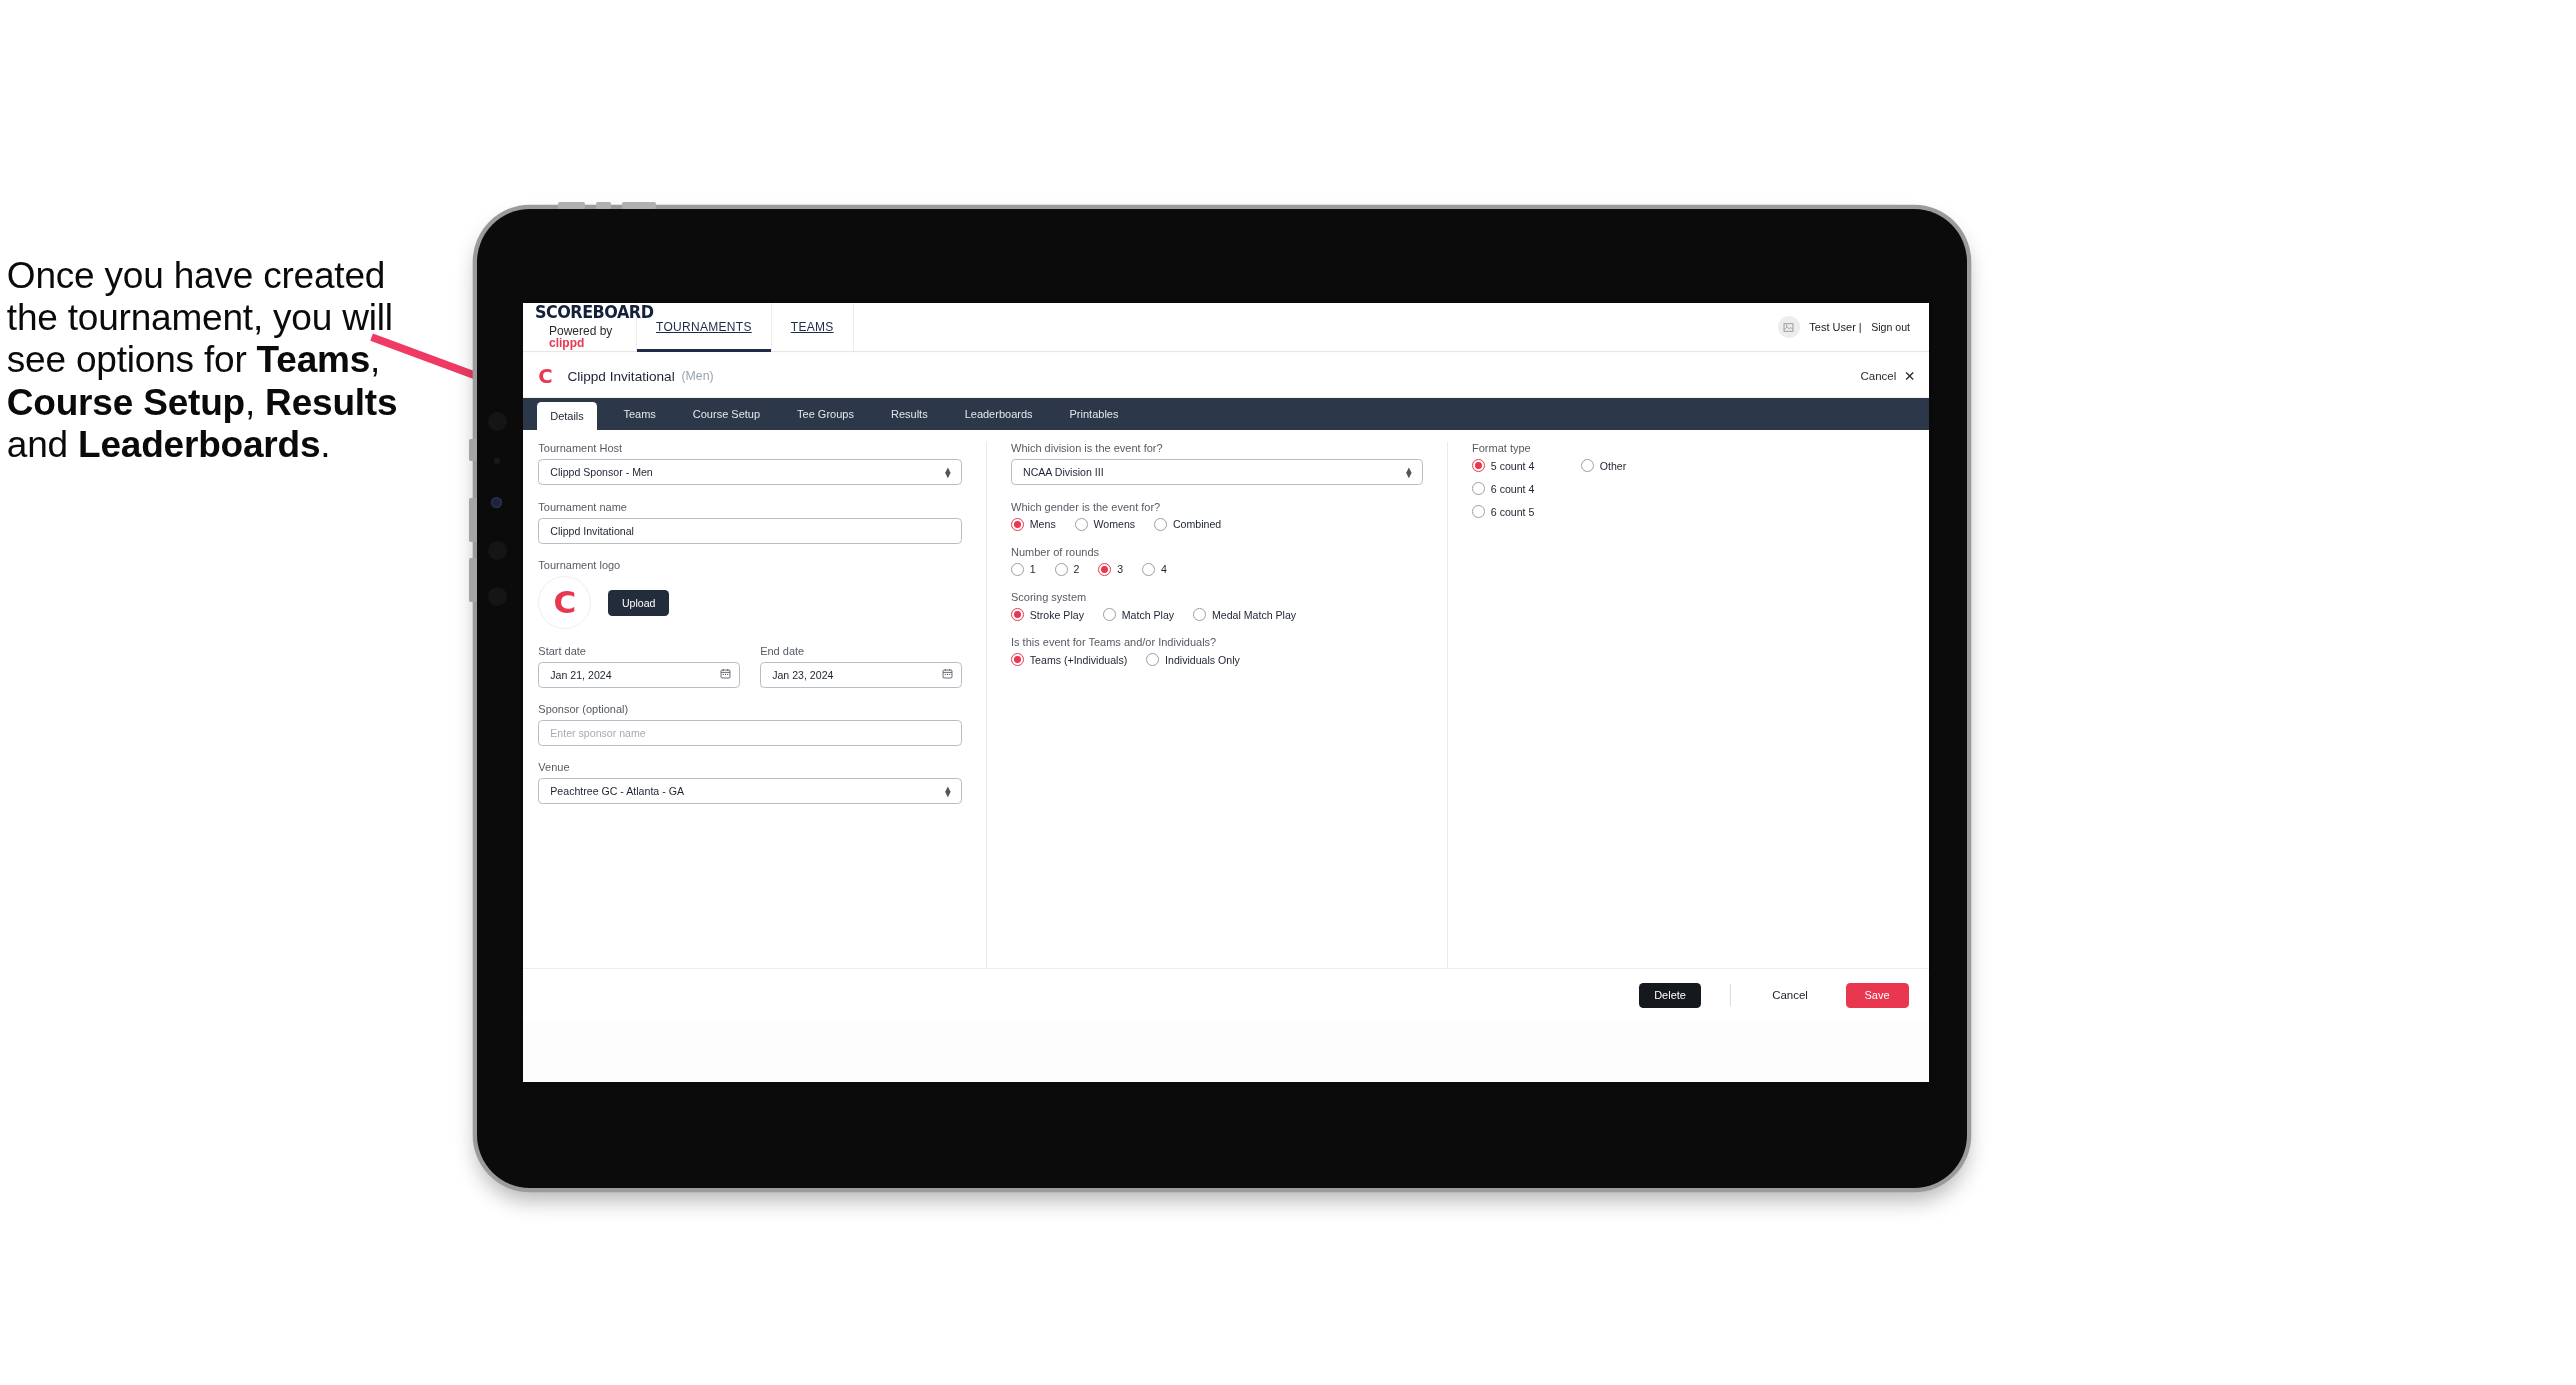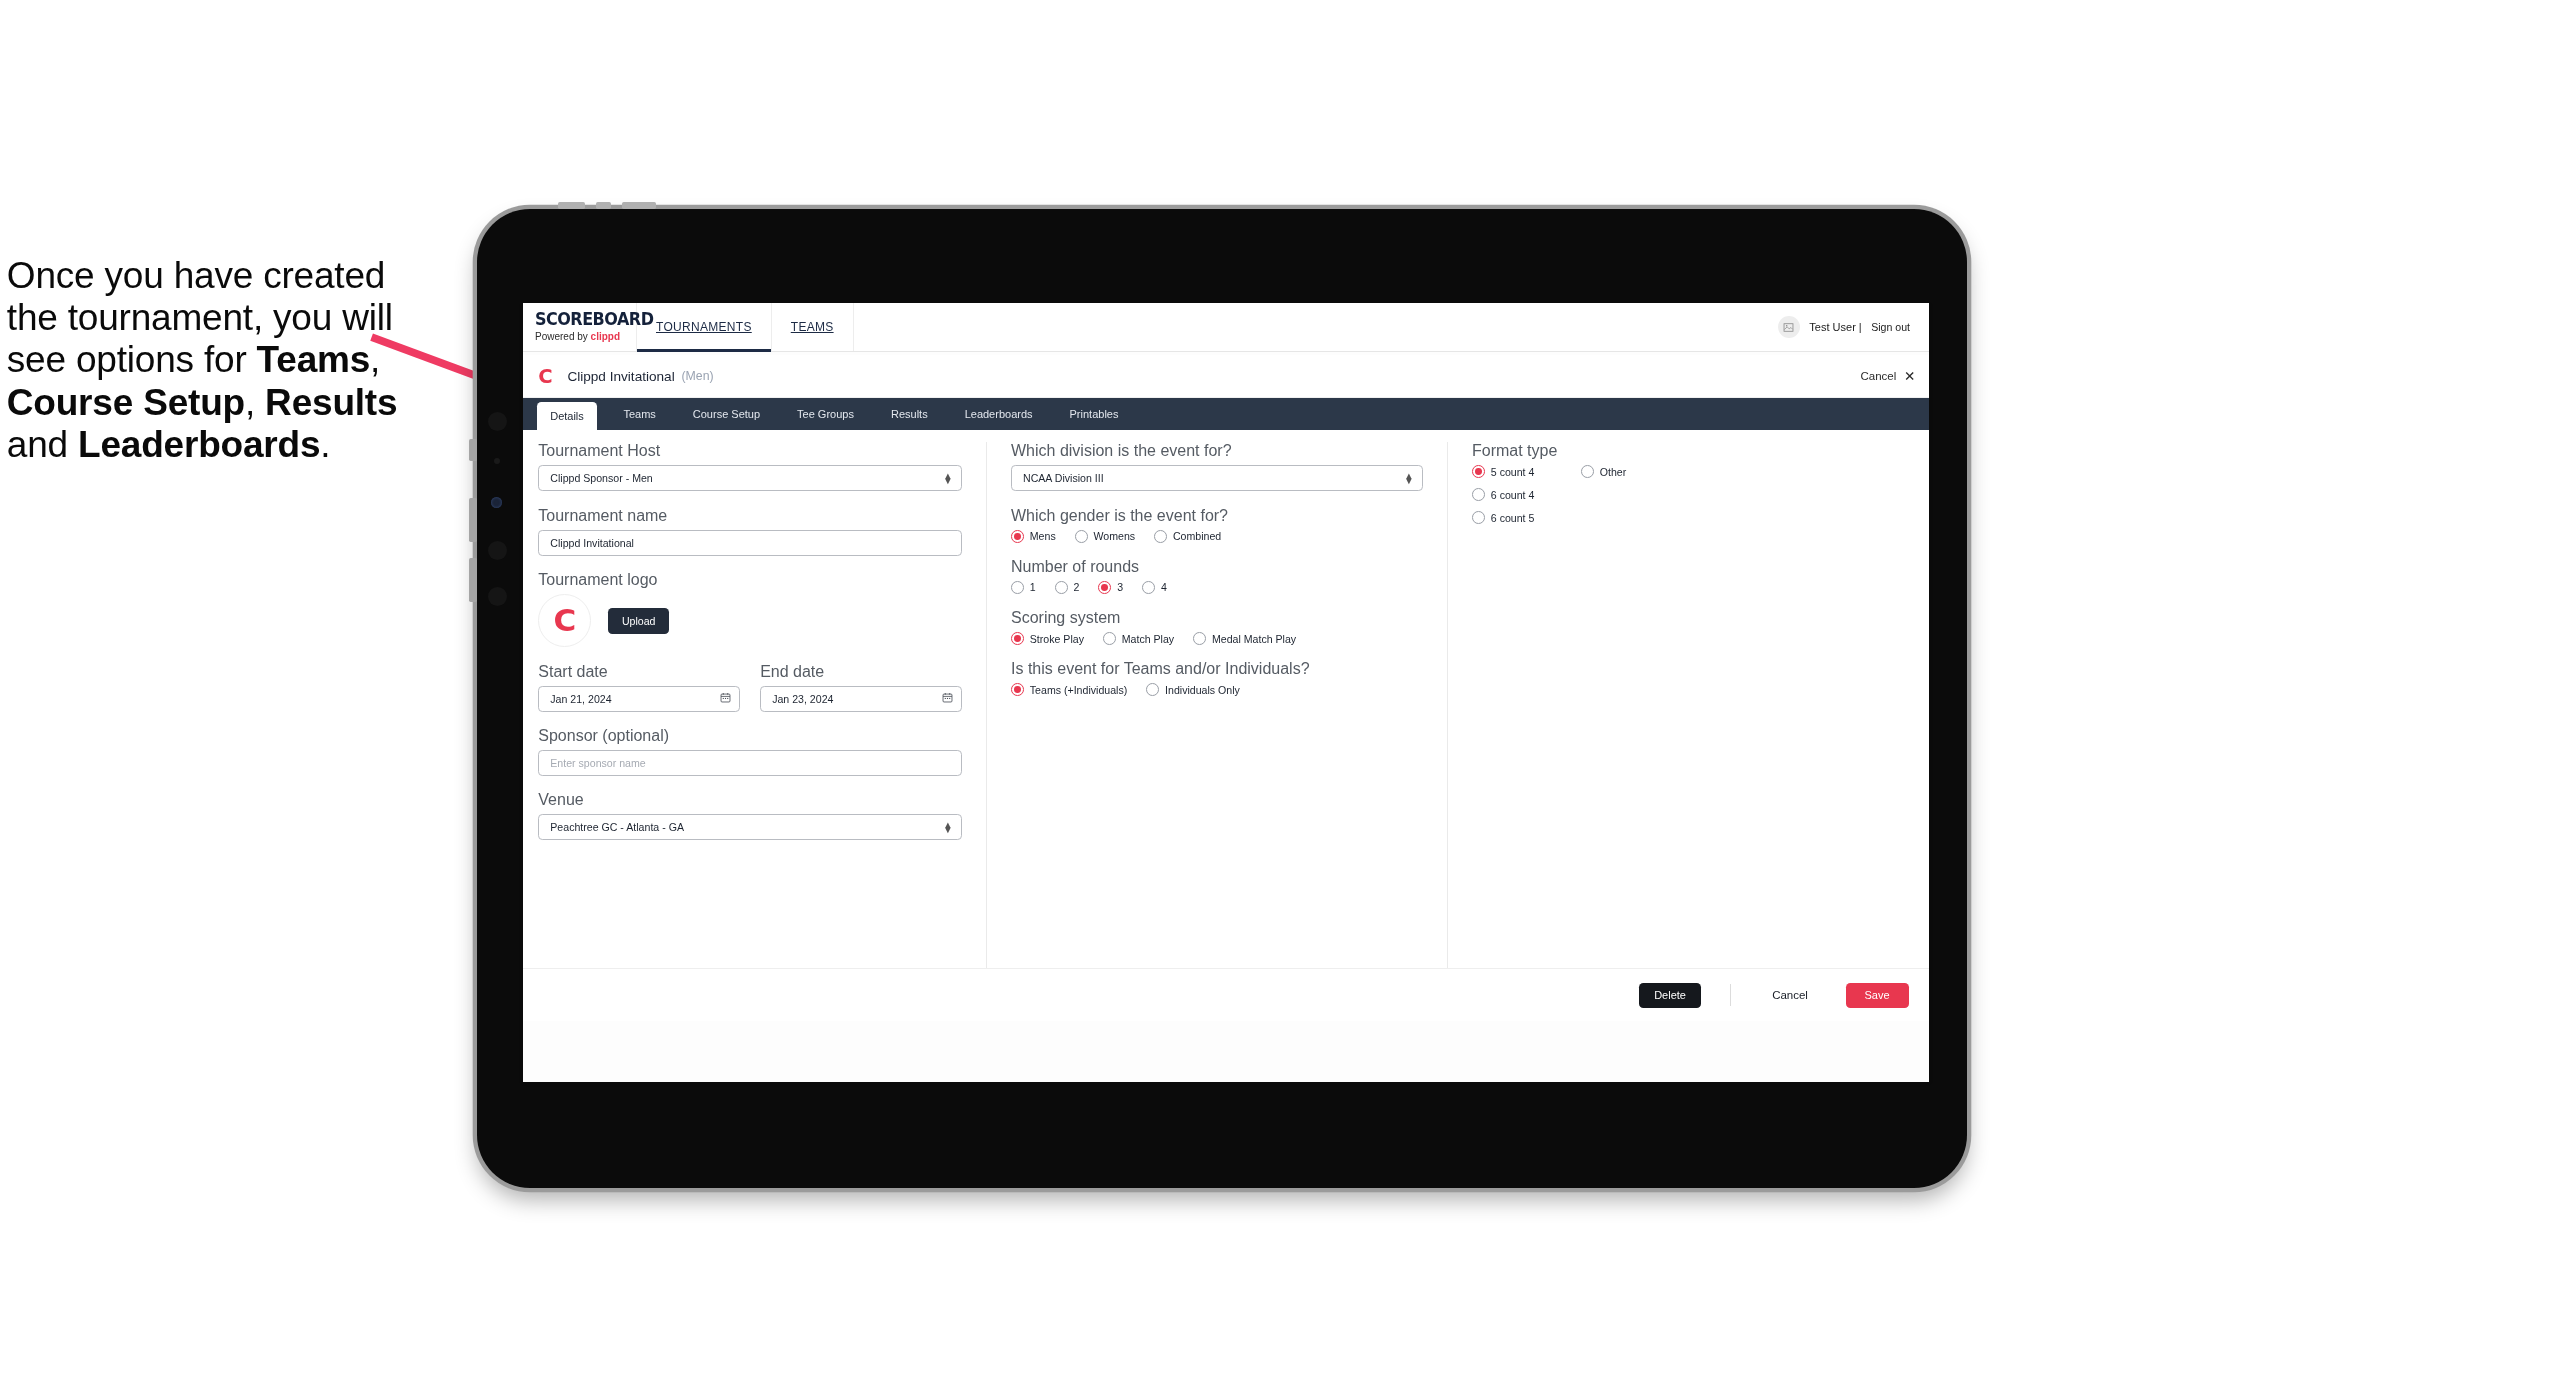--- a/index.html
+++ b/index.html
@@ -77,21 +77,21 @@
     width: 114px; display: flex; flex-direction: column;
     justify-content: center; padding-left: 12px;
     border-right: 0.9px solid #ededed;
   }
   .logo-main {
     font-family: "DejaVu Sans", sans-serif;
     font-weight: 700; font-size: 16px; letter-spacing: -0.5px;
     color: #14213a; line-height: 1;
     transform: scaleY(1.08);
   }
-  .logo-sub { font-size: 10px; color: #2b2b2b; margin-top: 3.4px; line-height: 1; }
+  .logo-sub { font-size: 12px; color: #2b2b2b; margin-top: 3.4px; line-height: 1; margin-left: 14px; }
   .logo-sub .brand { color: #e8374f; font-weight: 700; }
 
   .topnav { display: flex; align-items: stretch; }
   .topnav-item {
     display: flex; align-items: center;
     padding: 0 19px;
     font-size: 12px; letter-spacing: 0.3px;
     color: #1d2b45;
     border-right: 0.9px solid #ededed;
     cursor: pointer;
@@ -159,21 +159,21 @@
     height: 591px;
     background: #fff;
     display: flex;
     padding: 12px 0 0 0;
   }
   .col { position: relative; }
   .col-1 { width: 463px; padding: 0 24px 0 15.3px; }
   .col-2 { width: 461px; padding: 0 24px 0 24px; border-left: 0.9px solid #eaeaea; }
   .col-3 { flex: 1; padding: 0 24px 0 24px; border-left: 0.9px solid #eaeaea; }
 
-  .fld-label { font-size: 16px; color: #555b63; margin-bottom: 5.1px; }
+  .fld-label { font-size: 11px; color: #555b63; margin-bottom: 5.1px; }
   .fld-label.sp { margin-top: 15.3px; }
 
   .input {
     width: 100%; height: 26px;
     border: 0.9px solid #b9bcc2; border-radius: 4.3px;
     background: #fff;
     display: flex; align-items: center;
     padding: 0 8.5px 0 11px;
     font-size: 10.6px; color: #1d2430;
     cursor: text;

